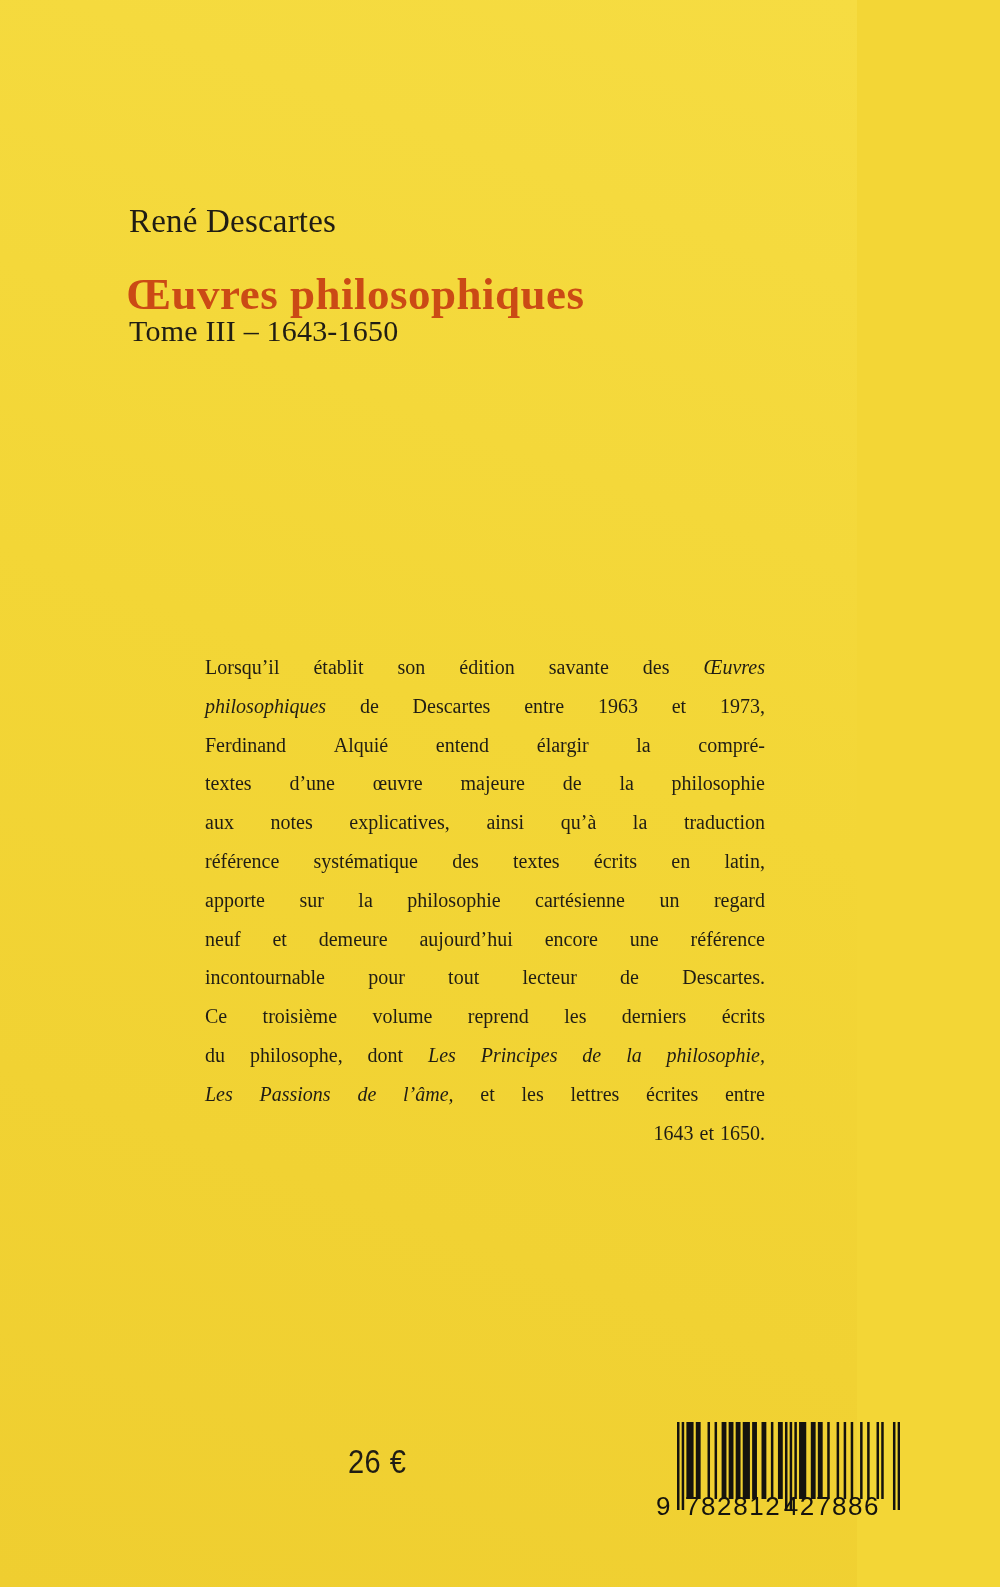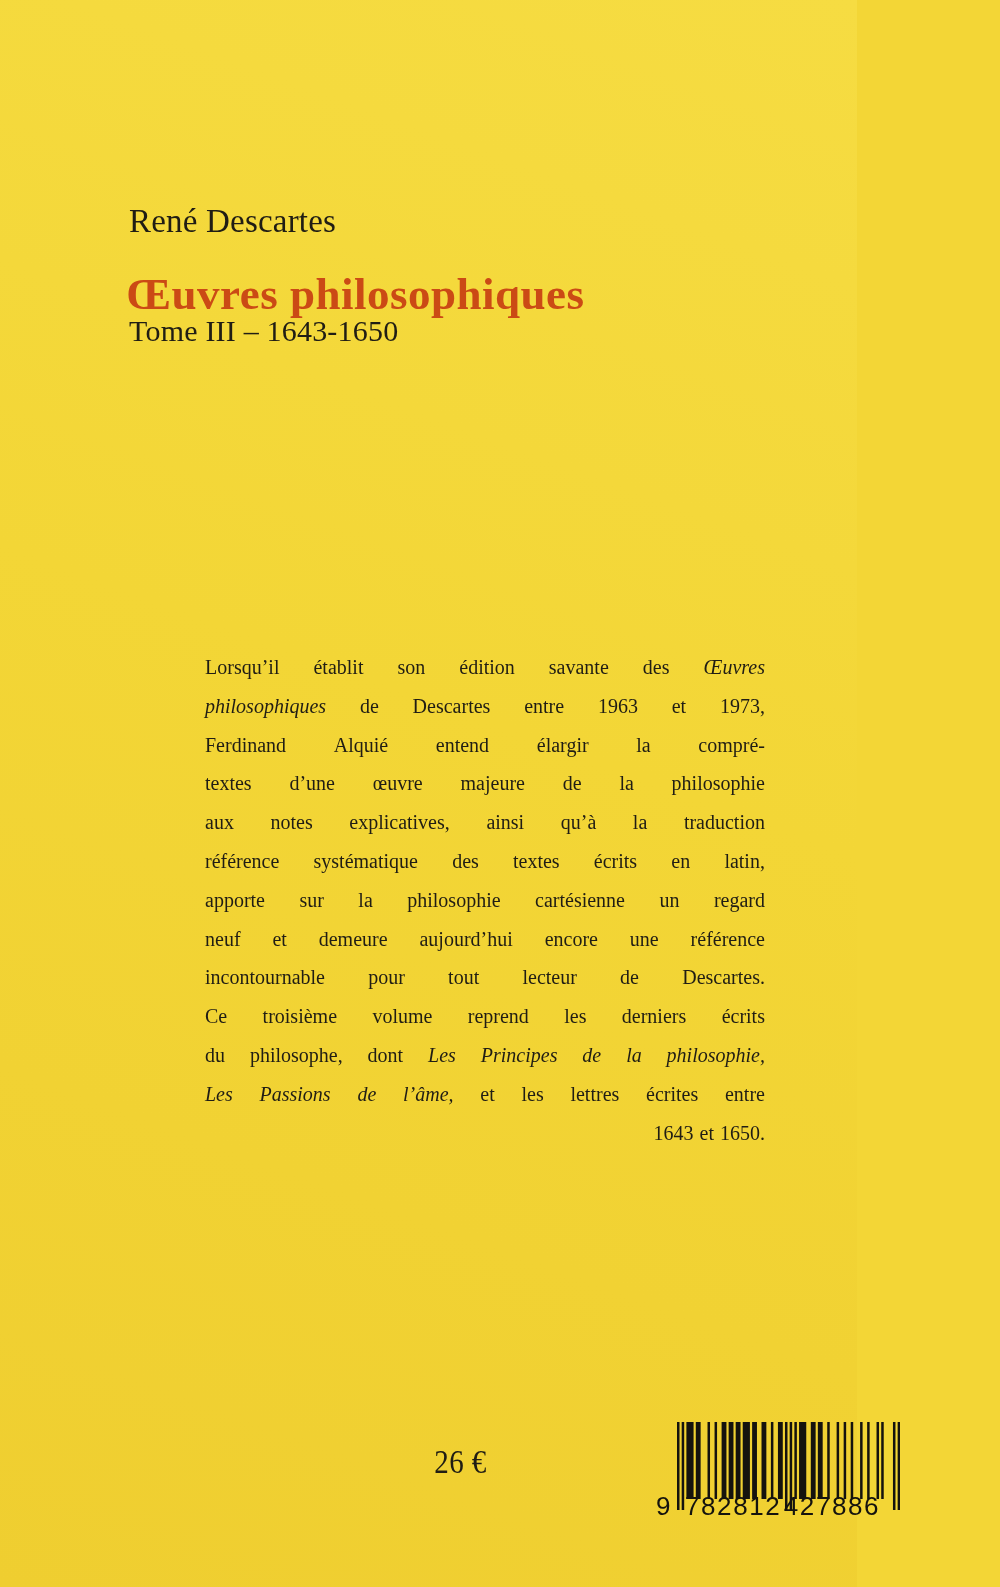--- a/index.html
+++ b/index.html
@@ -43,22 +43,22 @@
     display:flex;flex-wrap:nowrap;align-items:baseline;
     height:38.8px;line-height:38.8px;white-space:pre;
   }
   .bline.just{justify-content:space-between;}
   .bline.nojust{justify-content:flex-end;gap:.3em;}
   .w{display:inline-block;}
   .it{font-style:italic;}
   
   .price{
     position:absolute;left:340px;top:1444px;width:233px;
-    text-align:center;
-    font-family:Liberation Serif, serif;
+    text-align:left;
+    font-family:Liberation Sans, sans-serif;
     font-size:33px;line-height:1.1;
   }
   .price .scale{display:inline-block;transform:scaleX(.88);transform-origin:100% 50%;letter-spacing:.5px;}
   .isbn{
     position:absolute;left:341px;top:1489px;width:420px;
     font-family:"Liberation Sans","DejaVu Sans",sans-serif;
     font-size:30px;line-height:1.1;white-space:nowrap;
   }
   .isbn .scale{display:inline-block;transform:scaleX(.70);transform-origin:0 50%;letter-spacing:.5px;}
   

